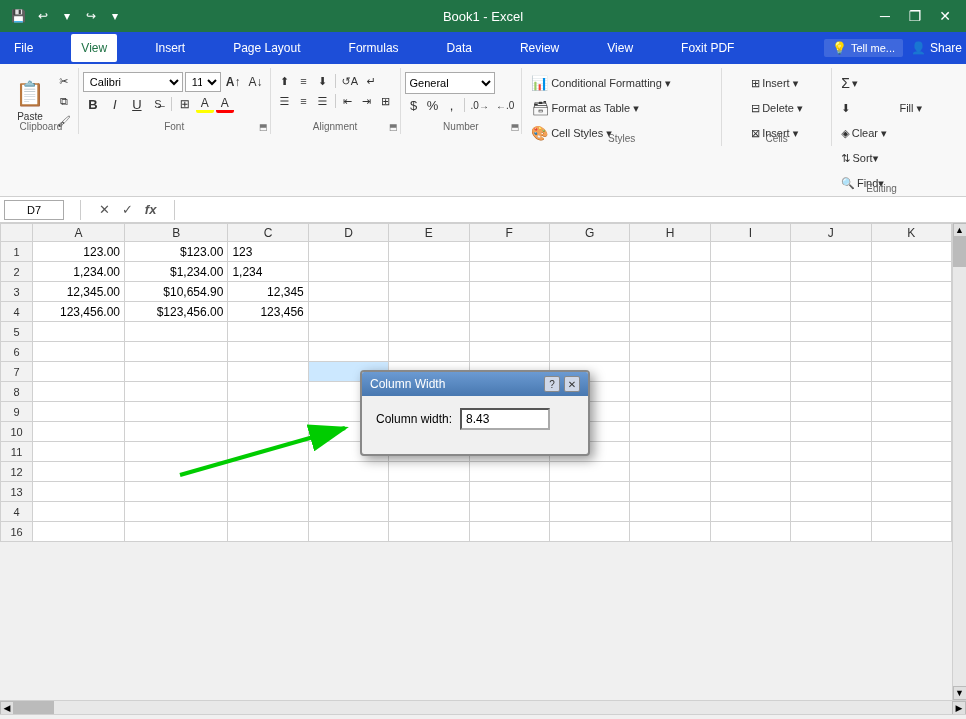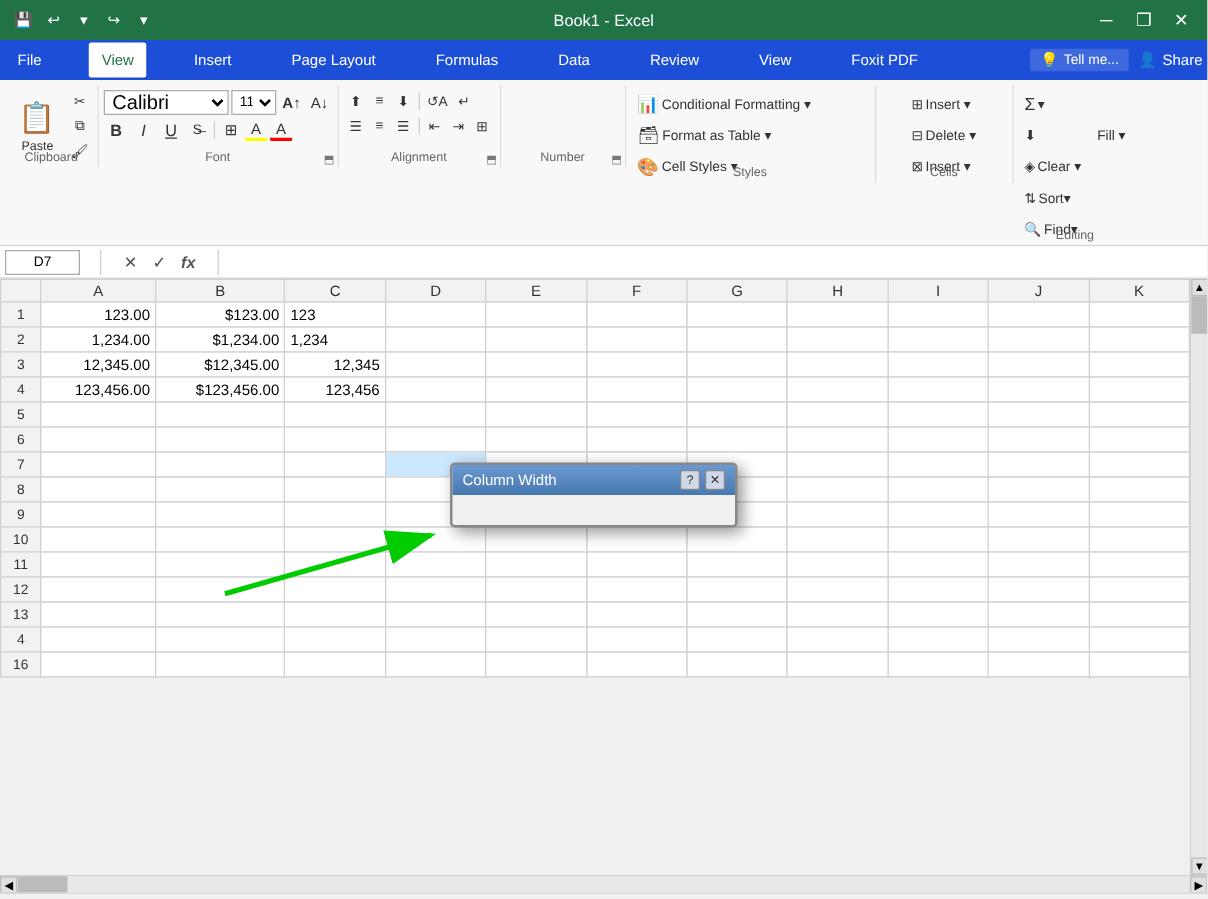--- a/index.html
+++ b/index.html
@@ -84,21 +84,21 @@
       min-width: 18px;
       color: #333;
     }
 
     
     .font-controls { display: flex; flex-direction: column; gap: 2px; }
     .font-row { display: flex; align-items: center; gap: 2px; }
     .font-select {
       width: 100px;
       height: 20px;
-      font-size: 16px;
+      font-size: 11px;
       border: 1px solid #aaa;
       background: white;
       padding: 0 2px;
     }
     .size-select {
       width: 36px;
       height: 20px;
       font-size: 11px;
       border: 1px solid #aaa;
       background: white;
@@ -502,20 +502,35 @@
           <div class="r-btn-small">⇤</div>
           <div class="r-btn-small">⇥</div>
           <div class="r-btn-small">⊞</div>
         </div>
       </div>
       <div class="ribbon-group-label">Alignment</div>
       <div class="group-expand">⬒</div>
     </div>
 
     <div class="ribbon-group" style="min-width:100px;">
+      <div style="display:flex;flex-direction:column;gap:2px;margin-top:2px;">
+        <select class="number-select">
+          <option>General</option>
+          <option>Number</option>
+          <option>Currency</option>
+        </select>
+        <div class="r-small-row">
+          <div class="r-btn-small" style="font-size:13px;">$</div>
+          <div class="r-btn-small" style="font-size:13px;">%</div>
+          <div class="r-btn-small" style="font-size:13px;">,</div>
+          <div style="width:1px;background:#ccc;height:14px;margin:0 2px;"></div>
+          <div class="r-btn-small" style="font-size:10px;">.0→</div>
+          <div class="r-btn-small" style="font-size:10px;">←.0</div>
+        </div>
+      </div>
       <div class="ribbon-group-label">Number</div>
       <div class="group-expand">⬒</div>
     </div>
 
     <div class="ribbon-group" style="min-width:200px;">
       <div style="display:flex;flex-direction:column;gap:3px;margin-top:2px;">
         <div class="r-dropdown-btn" style="width:190px;">
           <span style="font-size:14px;">📊</span>
           <span style="font-size:11px;">Conditional Formatting ▾</span>
         </div>
@@ -635,21 +650,21 @@
               <td></td>
               <td></td>
               <td></td>
               <td></td>
               <td></td>
               <td></td>
             </tr>
             <tr>
               <td class="row-num">3</td>
               <td style="text-align: right;">12,345.00</td>
-              <td style="text-align: right;">$12,345.00</td>
+              <td style="text-align: right;">$10,654.90</td>
               <td style="text-align: right;">12,345</td>
               <td></td>
               <td></td>
               <td></td>
               <td></td>
               <td></td>
               <td></td>
               <td></td>
               <td></td>
             </tr>
@@ -860,15 +875,19 @@
 
   <div class="dialog">
     <div class="dialog-title-bar">
       <span>Column Width</span>
       <div class="dialog-title-icons">
         <div class="dialog-icon-btn">?</div>
         <div class="dialog-icon-btn">✕</div>
       </div>
     </div>
     <div class="dialog-body">
+      <div class="dialog-row">
+        <label class="dialog-label">Column width:</label>
+        <input type="text" class="dialog-input" value="8.43" style="">
+      </div>
     </div>
   </div>
 </div>
 
 </body></html>

